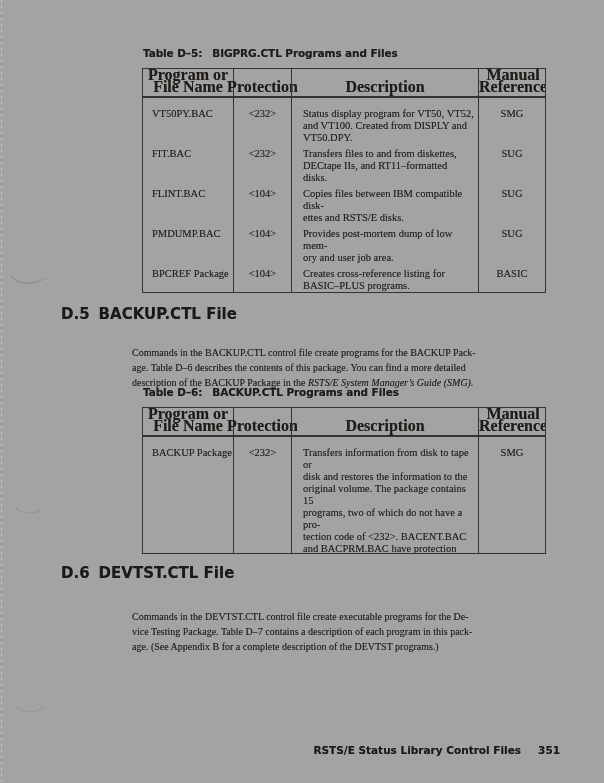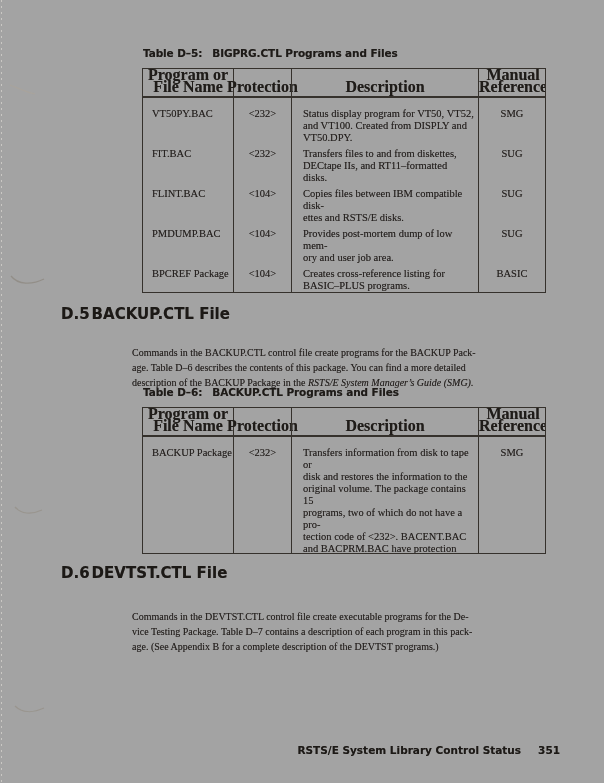--- a/index.html
+++ b/index.html
@@ -31,21 +31,21 @@
   .tbody { flex:1; display:flex; flex-direction:column; }
   .trow > div { padding-top:4px; }
   .trow.first > div { padding-top:10px; }
   .c-name { padding-left:9px; white-space:nowrap; }
   .c-prot { text-align:center; }
   .c-desc { padding-left:11px; padding-right:4px; white-space:pre-line; }
   .c-ref  { text-align:center; }
   
   .sec-heading { position:absolute; left:61px; font-family:"DejaVu Sans",sans-serif;
     font-weight:bold; font-size:15px; color:#1c1916; white-space:nowrap; }
-  .sec-heading .sec-title { margin-left:2px; }
+  .sec-heading .sec-title { margin-left:9px; }
   
   .body-para { position:absolute; left:132px; width:414px; font-size:10px;
     line-height:15px; white-space:pre-line; }
   .ital { font-style:italic; }
   
   .footer { position:absolute; top:744px; right:44px; font-family:"DejaVu Sans",sans-serif;
     font-weight:bold; font-size:10.5px; color:#1c1916; white-space:nowrap; }
   .footer .pageno { margin-left:17px; }
 </style>
 </head>
@@ -182,16 +182,16 @@
   <div class="sec-heading" style="top:564px;">
     <span>D.6</span><span class="sec-title">DEVTST.CTL File</span>
   </div>
   <div class="body-para" style="top:594px;">
     <span>Commands in the DEVTST.CTL control file create executable programs for the De-
 vice Testing Package. Table D–7 contains a description of each program in this pack-
 age. (See Appendix B for a complete description of the DEVTST programs.)</span>
   </div>
 
   <div class="footer">
-    <span>RSTS/E System Library Control Status</span><span class="pageno">351</span>
+    <span>RSTS/E Status Library Control Files</span><span class="pageno">351</span>
   </div>
 
 </div>
 
 </body></html>

